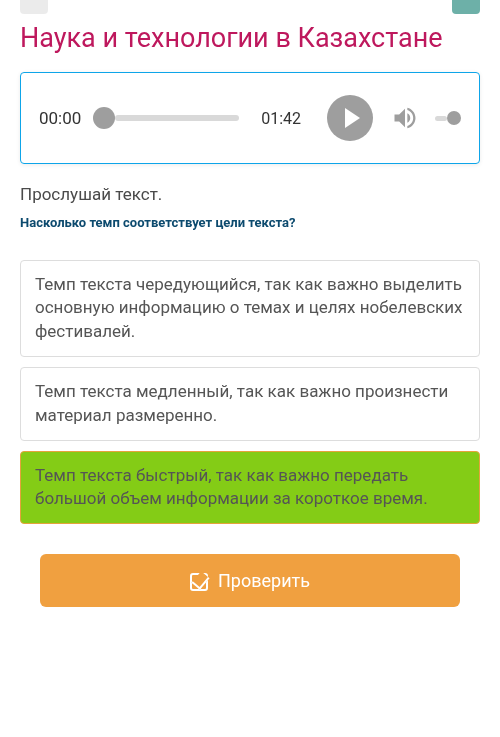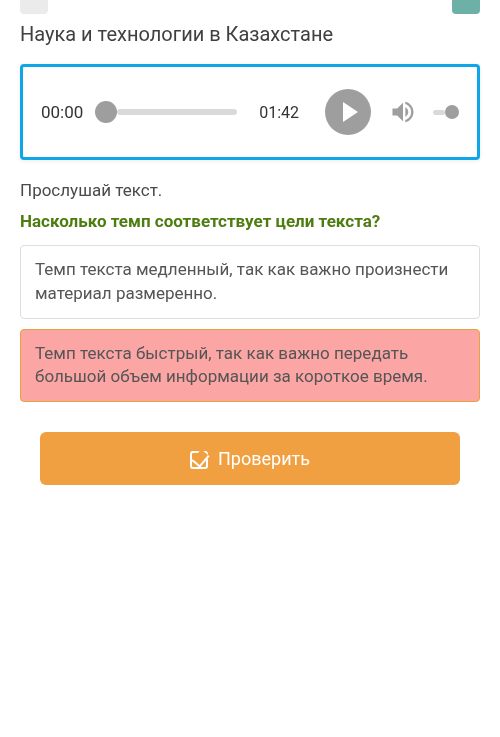--- a/index.html
+++ b/index.html
@@ -12,29 +12,29 @@
       color: #3a3a3a;
     }
     .top-corners { display: flex; justify-content: space-between; padding: 0 20px; }
     .corner-btn {
       width: 28px; height: 14px;
       background: rgba(0,0,0,0.08);
       border-radius: 0 0 4px 4px;
     }
     .corner-btn.right { background: #6db0a8; border-radius: 0 0 4px 4px; height: 14px; }
     .page-title {
-      font-size: 20px;
+      font-size: 27px;
       font-weight: 400;
       padding: 8px 20px 18px;
-      color: #404040;
+      color: #be185d;
     }
     .audio-card {
       margin: 0 20px 20px;
       padding: 22px 18px;
-      border: 3px solid #0ea5e9;
+      border: 1px solid #0ea5e9;
       border-radius: 4px;
       box-shadow: 0 1px 4px rgba(0,0,0,0.08);
       display: flex;
       align-items: center;
       gap: 12px;
     }
     .time { font-size: 17px; color: #333; }
     .track {
       flex: 1;
       display: flex;
@@ -66,34 +66,34 @@
     .volume-icon { flex-shrink: 0; margin-right: 4px; }
     .vol-track {
       display: flex; align-items: center; flex-shrink: 0;
     }
     .vol-bar { width: 12px; height: 5px; background: #d9d9d9; border-radius: 3px; }
     .vol-thumb { width: 14px; height: 14px; border-radius: 50%; background: #9e9e9e; }
     .section {
       padding: 0 20px;
     }
     .instruction { font-size: 17px; font-weight: 400; color: #4a4a4a; margin-bottom: 10px; }
-    .question { font-size: 17px; font-weight: 700; color: #4d7c0f; margin-bottom: 12px; line-height: 1.35; }
+    .question { font-size: 13px; font-weight: 700; color: #0c4a6e; margin-bottom: 28px; line-height: 1.35; }
     .option {
       border: 1px solid #ddd;
       border-radius: 4px;
       padding: 12px 14px;
       margin-bottom: 10px;
       font-size: 17px;
       color: #555;
       line-height: 1.4;
       cursor: pointer;
     }
     .option.selected {
       border-color: #e6a23c;
-      background: #fca5a5;
+      background: #84cc16;
     }
     .check-btn {
       margin: 30px 40px 0;
       background: #f0a040;
       color: #fff;
       border-radius: 6px;
       padding: 16px 0;
       display: flex;
       align-items: flex-end;
       justify-content: center;
@@ -144,20 +144,21 @@
   <div class="vol-track">
     <div class="vol-bar"></div>
     <div class="vol-thumb"></div>
   </div>
 </div>
 
 <div class="section">
   <p class="instruction">Прослушай текст.</p>
   <p class="question">Насколько темп соответствует цели текста?</p>
 
+  <div class="option">Темп текста чередующийся, так как важно выделить основную информацию о темах и целях нобелевских фестивалей.</div>
   <div class="option">Темп текста медленный, так как важно произнести материал размеренно.</div>
   <div class="option selected">Темп текста быстрый, так как важно передать большой объем информации за короткое время.</div>
 </div>
 
 <div class="check-btn">
   <span class="check-icon"></span>
   <span>Проверить</span>
 </div>
 
 </body></html>

